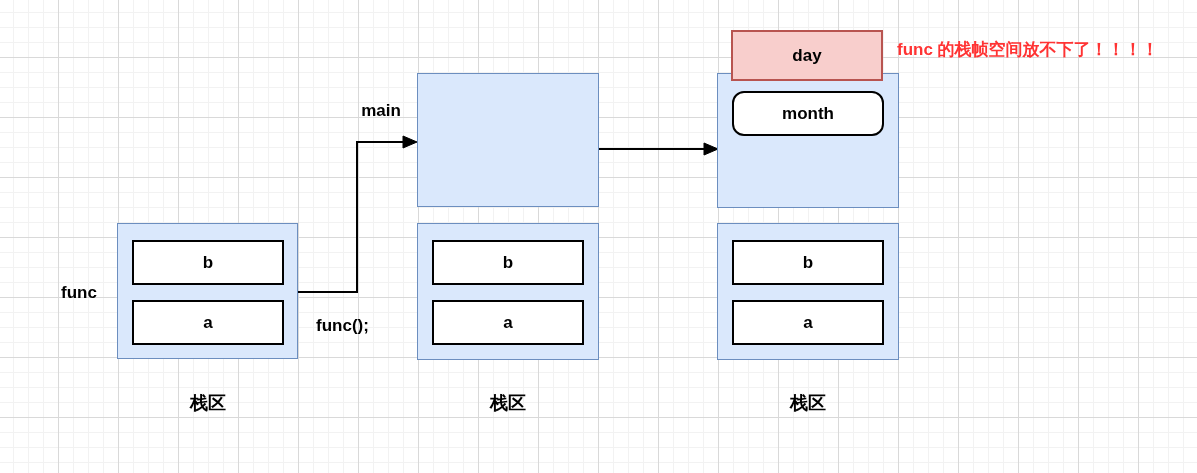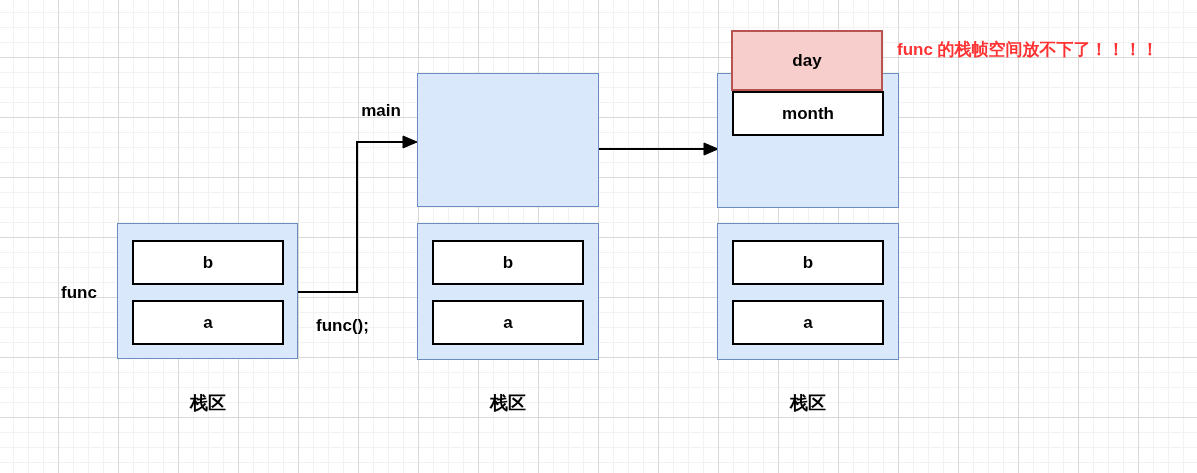--- a/index.html
+++ b/index.html
@@ -100,26 +100,26 @@
     </g>
     <g>
       <polyline points="598,149 704,149" fill="none" stroke="#000000" stroke-width="2"></polyline>
       <polygon points="718,149 704,143 704,155" fill="#000000" stroke="#000000"></polygon>
     </g>
   </svg>
 
   <div class="frame" style="left:417px; top:73px; width:182px; height:134px;"></div>
 
   <div class="frame" style="left:717px; top:73px; width:182px; height:135px;">
-    <div class="slot" style="left:14px; top:17px; width:152px; height:45px;">
+    <div class="slot" style="left:14px; top:17px; width:152px; height:45px;border-radius:12px;">
       <span>month</span>
     </div>
   </div>
 
-  <div class="overflow-slot" style="left:731px; top:30px; width:152px; height:61px;">
+  <div class="overflow-slot" style="left:731px; top:30px; width:152px; height:51px;">
     <span>day</span>
   </div>
 
   <div class="frame" style="left:117px; top:223px; width:181px; height:136px;">
     <div class="slot" style="left:14px; top:16px; width:152px; height:45px;">
       <span>b</span>
     </div>
     <div class="slot" style="left:14px; top:76px; width:152px; height:45px;">
       <span>a</span>
     </div>

